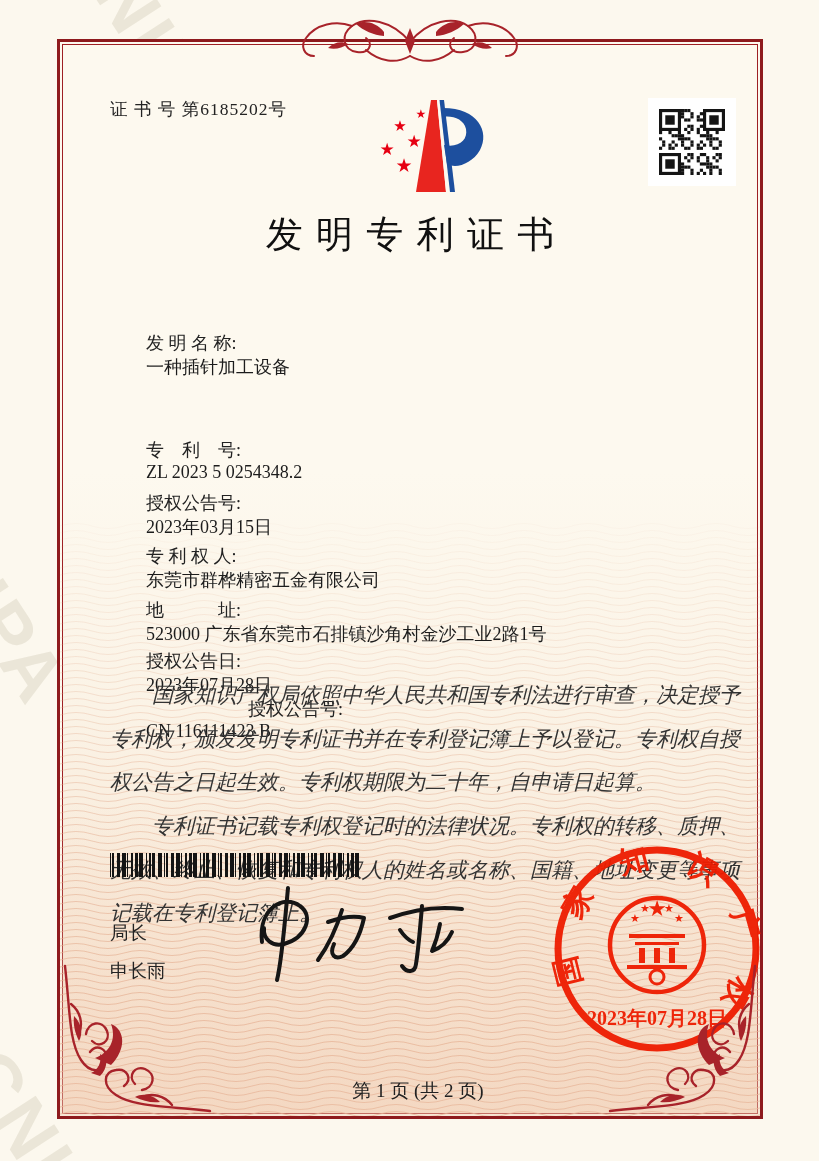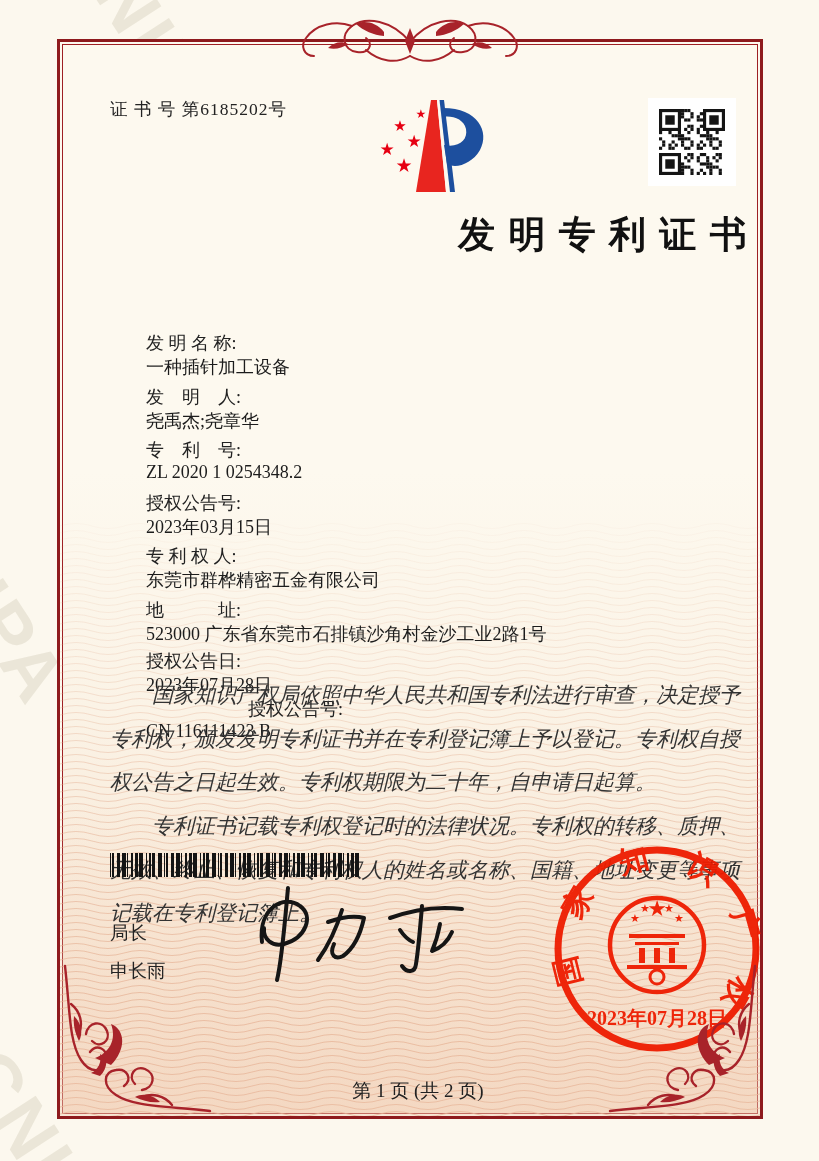--- a/index.html
+++ b/index.html
@@ -18,22 +18,22 @@
          z-index:2;}
   .waves{position:absolute;left:0;top:480px;width:700px;height:594px;z-index:0;pointer-events:none;}
   .tint{position:absolute;left:0;top:760px;width:700px;height:314px;z-index:0;
         background:linear-gradient(180deg,rgba(246,220,198,0),rgba(242,206,180,0.45));}
   .content{position:absolute;inset:0;z-index:3;}
   
   .cert-no{position:absolute;left:50px;top:55px;font-size:17.5px;letter-spacing:1px;}
   .qr{position:absolute;left:588px;top:56px;width:88px;height:88px;background:#fff;
       display:flex;align-items:center;justify-content:center;}
   .logo{position:absolute;left:268px;top:56px;width:164px;height:98px;}
-  .title{position:absolute;left:0;top:168px;width:100%;text-align:right;
-         font-size:37px;font-weight:bold;letter-spacing:0.36em;text-indent:0.36em;color:#111;}
+  .title{position:absolute;left:0;top:168px;width:100%;text-align:center;
+         font-size:37px;font-weight:normal;letter-spacing:0.36em;text-indent:0.36em;color:#111;}
   
   .row{position:absolute;left:50px;font-size:18px;white-space:pre;}
   .row .lab{display:inline-block;width:124px;color:#222;}
   .row .val{color:#1c1c1c;}
   .lab2{display:inline-block;width:126px;margin-left:102px;}
   
   .paras{position:absolute;left:50px;top:632px;width:642px;font-size:21px;line-height:2.08;
          font-style:italic;color:#333;}
   .paras p{margin:0;text-indent:2em;}
   
@@ -296,27 +296,23 @@
         <polygon points="111.5,2 116,2 127,94 122,94" fill="#1d4f9e"></polygon>
         <path d="M115,10 C150,10 162,34 152,52 C144,66 128,71 119,66 L116,47 C131,50 140,42 138,31 C136,21 124,17 114,19 Z" fill="#1d4f9e"></path>
       </svg>
 
       <div class="title">发明专利证书</div>
 
       <div class="row" style="top:268px">
         <span class="lab">发 明 名 称:</span>
         <span class="val">一种插针加工设备</span>
       </div>
-      <div class="row" style="top:322px">
-        <span class="lab">发　明　人:</span>
-        <span class="val">尧禹杰;尧章华</span>
-      </div>
       <div class="row" style="top:375px">
         <span class="lab">专　利　号:</span>
-        <span class="val">ZL 2020 1 0254348.2</span>
+        <span class="val">ZL 2023 5 0254348.2</span>
       </div>
       <div class="row" style="top:428px">
         <span class="lab">授权公告号:</span>
         <span class="val">2023年03月15日</span>
       </div>
       <div class="row" style="top:481px">
         <span class="lab">专 利 权 人:</span>
         <span class="val">东莞市群桦精密五金有限公司</span>
       </div>
       <div class="row" style="top:535px">

